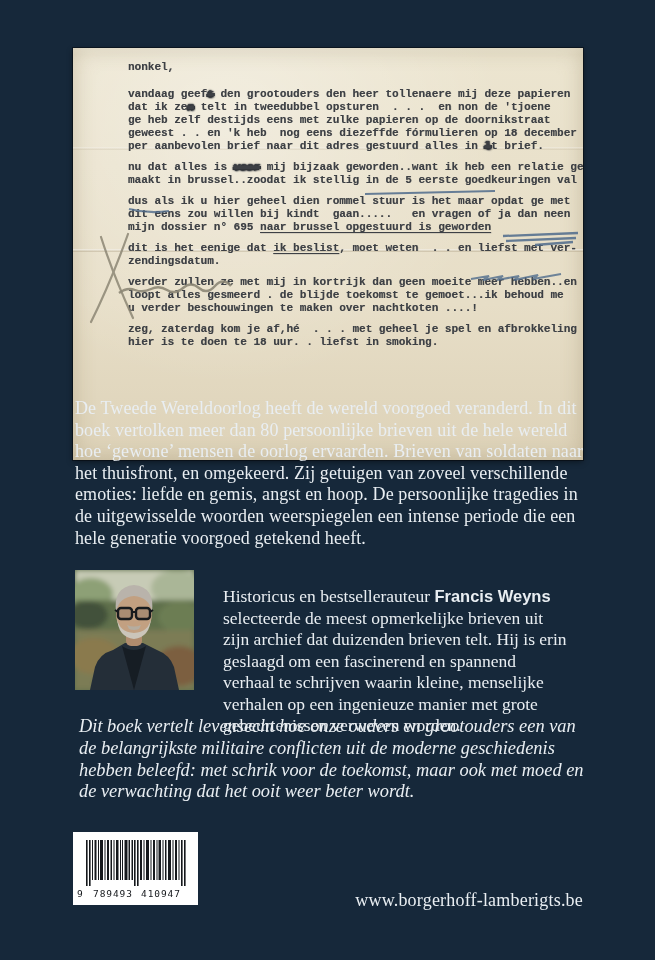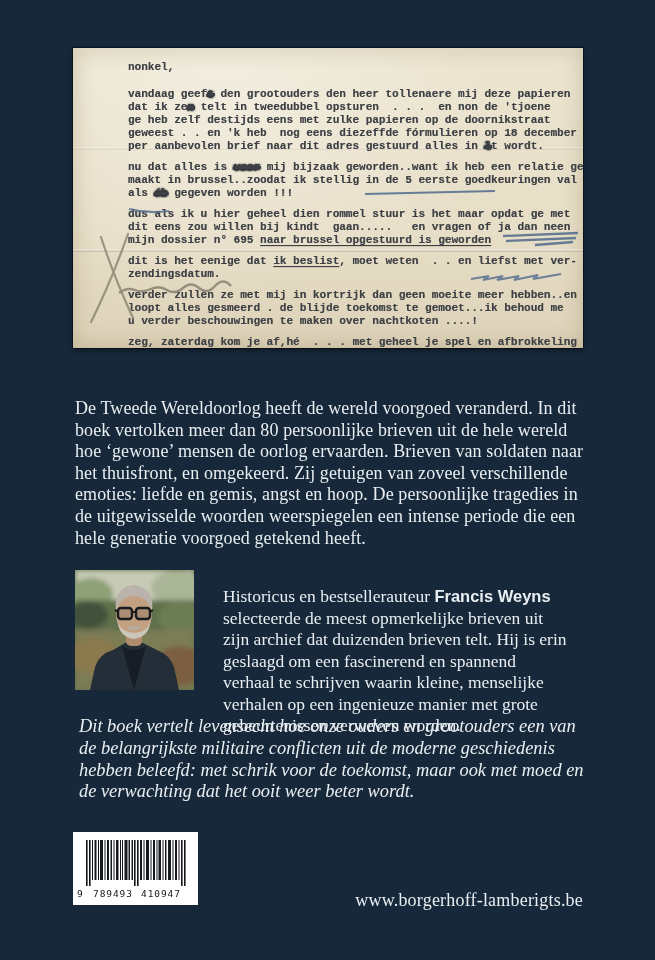--- a/index.html
+++ b/index.html
@@ -3,21 +3,21 @@
 <meta charset="utf-8">
 <style>
   html,body{margin:0;padding:0;background:#0e1b28;}
   .cover{
     position:relative;width:655px;height:960px;overflow:hidden;
     background:var(--background,#16283a);
     font-family:"Liberation Serif",serif;
   }
   
   .letter{
-    position:absolute;left:73px;top:48px;width:510px;height:300px;overflow:hidden;
+    position:absolute;left:73px;top:48px;width:510px;height:412px;overflow:hidden;
     background:
       radial-gradient(ellipse at 30% 18%, rgba(255,255,255,.35), rgba(255,255,255,0) 55%),
       linear-gradient(180deg,#f3edda 0px,#ece5d0 7px,#e9e1cb 28%,#e7dec7 62%,#ddd2b8 100%);
     box-shadow:inset 0 0 22px rgba(110,92,55,.28), 0 0 0 1px rgba(0,0,0,.4), 0 2px 6px rgba(0,0,0,.45);
   }
   .crease{position:absolute;left:0;right:0;height:3px;pointer-events:none;}
   .crease-1{top:99px;background:linear-gradient(180deg,rgba(255,255,255,.35),rgba(130,110,70,.14));}
   .crease-2{top:201px;background:linear-gradient(180deg,rgba(255,255,255,.55),rgba(125,105,65,.28));}
   .letter-text{
     position:absolute;inset:0;padding:13px 0 0 55px;
@@ -68,26 +68,25 @@
     <div class="crease crease-2"></div>
 
     <div class="letter-text">
       <div class="lline lsal">nonkel,</div>
 
     <div class="lpara">
           <div class="lline"><span>vandaag geef</span><span class="seg-blot">t</span><span> den grootouders den heer tollenaere mij deze papieren</span></div>
           <div class="lline"><span>dat ik ze</span><span class="seg-blot">n</span><span> telt in tweedubbel opsturen  . . .  en non de 'tjoene</span></div>
           <div class="lline"><span>ge heb zelf destijds eens met zulke papieren op de doornikstraat</span></div>
           <div class="lline"><span>geweest . . en 'k heb  nog eens diezeffde fórmulieren op 18 december</span></div>
-          <div class="lline"><span>per aanbevolen brief naar dit adres gestuurd alles in </span><span class="seg-blot">l</span><span>t wordt.</span></div>
+          <div class="lline"><span>per aanbevolen brief naar dit adres gestuurd alles in </span><span class="seg-blot">l</span><span>t brief.</span></div>
         </div>
         <div class="lpara">
           <div class="lline"><span>nu dat alles is </span><span class="seg-blot">voor</span><span> mij bijzaak geworden..want ik heb een relatie ge-</span></div>
           <div class="lline"><span>maakt in brussel..zoodat ik stellig in de 5 eerste goedkeuringen val</span></div>
-          <div class="lline"><span>als </span><span class="seg-blot">éb</span><span> gegeven worden !!!</span></div>
         </div>
         <div class="lpara">
           <div class="lline"><span>dus als ik u hier geheel dien rommel stuur is het maar opdat ge met</span></div>
           <div class="lline"><span>dit eens zou willen bij kindt  gaan.....   en vragen of ja dan neen</span></div>
           <div class="lline"><span>mijn dossier n° 695 </span><span class="seg-u">naar brussel opgestuurd is geworden</span></div>
         </div>
         <div class="lpara">
           <div class="lline"><span>dit is het eenige dat </span><span class="seg-u">ik beslist</span><span>, moet weten  . . en liefst met ver-</span></div>
           <div class="lline"><span>zendingsdatum.</span></div>
         </div>

